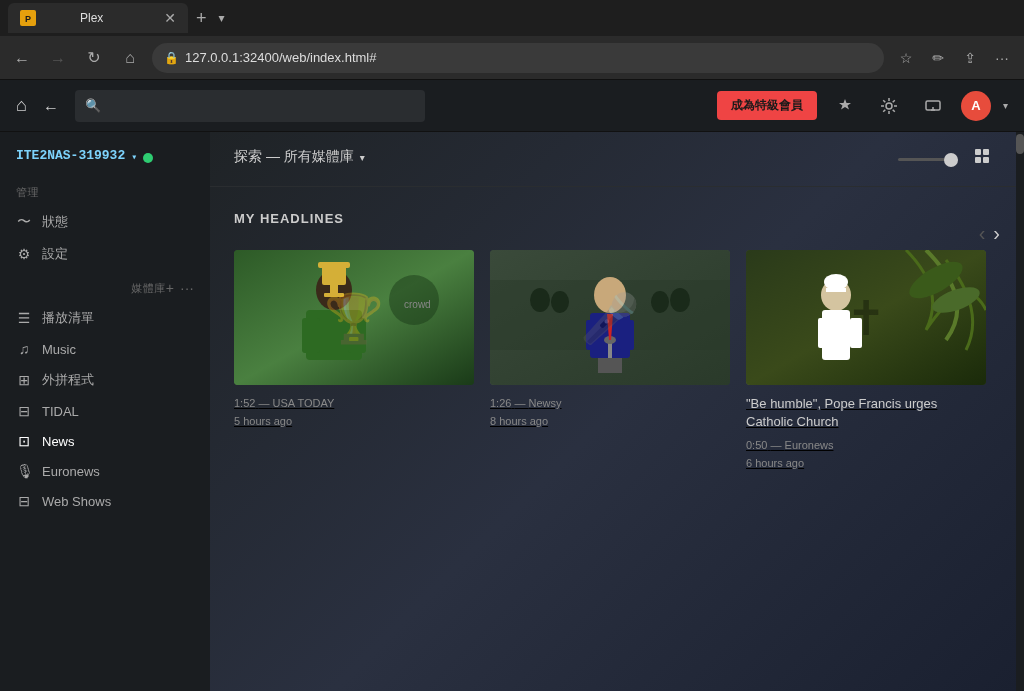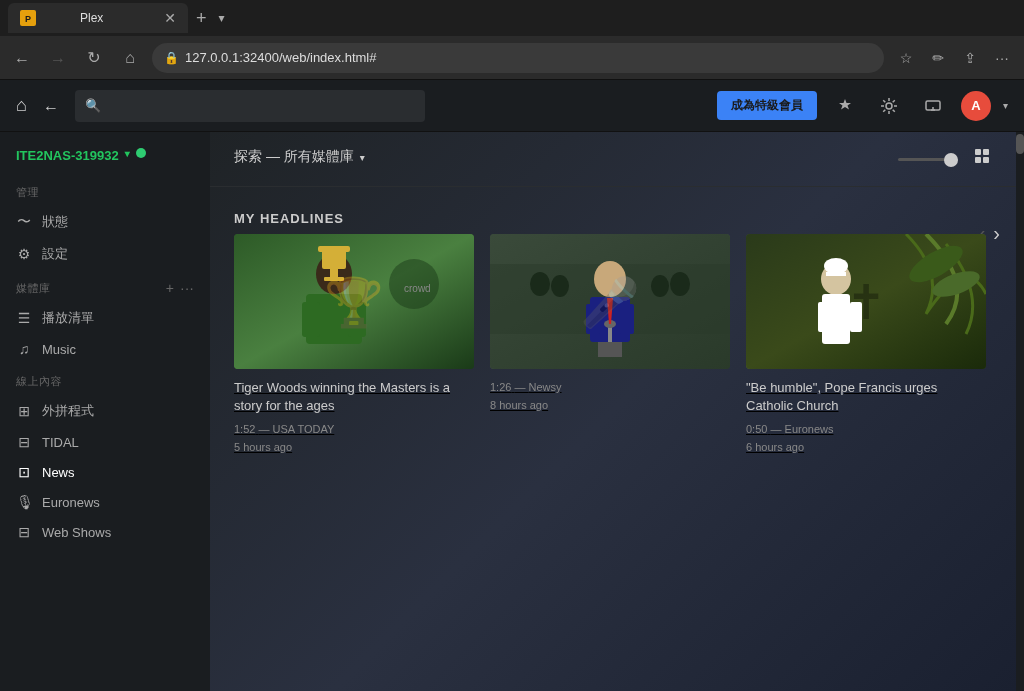--- a/index.html
+++ b/index.html
@@ -26,58 +26,58 @@
 
     
     .plex-app { display: flex; flex-direction: column; height: calc(691px - 80px); background: #1f2326; }
     .plex-header { display: flex; align-items: center; height: 52px; background: #1a1d20; padding: 0 16px; gap: 16px; border-bottom: 1px solid #111; }
     .plex-home-btn { color: #ccc; font-size: 18px; cursor: pointer; }
     .plex-back-btn { color: #ccc; font-size: 16px; cursor: pointer; }
     .plex-search-bar { flex: 1; max-width: 350px; background: #2a2d30; border-radius: 4px; height: 32px; display: flex; align-items: center; padding: 0 10px; gap: 6px; }
     .plex-search-bar input { background: transparent; border: none; outline: none; color: #ccc; font-size: 13px; flex: 1; }
     .plex-search-icon { color: #888; font-size: 13px; }
     .plex-header-actions { margin-left: auto; display: flex; align-items: center; gap: 12px; }
-    .premium-btn { background: #3b82f6; color: #1a1a1a; border: none; border-radius: 4px; padding: 6px 14px; font-size: 12px; font-weight: bold; cursor: pointer; }
+    .premium-btn { background: #ef4444; color: #1a1a1a; border: none; border-radius: 4px; padding: 6px 14px; font-size: 12px; font-weight: bold; cursor: pointer; }
     .header-icon-btn { color: #aaa; font-size: 16px; cursor: pointer; width: 32px; height: 32px; display: flex; align-items: center; justify-content: center; }
     .user-avatar { width: 30px; height: 30px; background: #e74c3c; border-radius: 50%; display: flex; align-items: center; justify-content: center; color: white; font-size: 13px; font-weight: bold; cursor: pointer; }
     .avatar-chevron { color: #aaa; font-size: 10px; cursor: pointer; }
 
     
     .plex-body { display: flex; flex: 1; overflow: hidden; }
 
     
     .sidebar { width: 210px; background: #1a1d20; padding: 16px 0; overflow-y: auto; flex-shrink: 0; }
-    .server-name { color: #22c55e; font-size: 13px; font-weight: bold; padding: 0 16px 12px; display: flex; align-items: flex-start; gap: 6px; cursor: pointer; }
+    .server-name { color: #7dd3fc; font-size: 13px; font-weight: bold; padding: 0 16px 12px; display: flex; align-items: flex-end; gap: 6px; cursor: pointer; font-family: Liberation Mono, monospace; }
     .server-chevron { font-size: 10px; }
     .server-dot { width: 10px; height: 10px; background: #2ecc71; border-radius: 50%; }
 
     .sidebar-section-label { color: #666; font-size: 11px; padding: 10px 16px 6px; text-transform: uppercase; letter-spacing: 0.5px; }
     .sidebar-item { display: flex; align-items: center; gap: 10px; padding: 7px 16px; color: #aaa; font-size: 13px; cursor: pointer; }
     .sidebar-item.active { color: #fff; }
     .sidebar-item .item-icon { width: 16px; text-align: center; font-size: 14px; }
 
     .library-header { display: flex; align-items: center; padding: 10px 16px 6px; }
-    .library-label { color: #666; font-size: 11px; text-transform: uppercase; letter-spacing: 0.5px; flex: 1; }
+    .library-label { color: #666; font-size: 11px; text-transform: uppercase; letter-spacing: 0.5px; flex: 1; text-align: right; }
     .library-actions { display: flex; gap: 6px; }
     .library-action-btn { color: #666; font-size: 14px; cursor: pointer; }
 
     
     .main-content { flex: 1; overflow-y: auto; background: linear-gradient(135deg, #1f2326 0%, #2a3040 50%, #1a2030 100%); position: relative; }
     .content-header { display: flex; align-items: flex-start; padding: 16px 24px; border-bottom: 1px solid #2a2d30; }
     .section-title { color: #ccc; font-size: 14px; display: flex; align-items: center; gap: 6px; cursor: pointer; }
     .section-chevron { font-size: 10px; }
     .content-header-actions { margin-left: auto; display: flex; align-items: center; gap: 16px; }
     .slider-control { display: flex; align-items: center; gap: 4px; }
     .slider-track { width: 60px; height: 3px; background: #555; border-radius: 2px; position: relative; }
     .slider-thumb { width: 14px; height: 14px; background: #ccc; border-radius: 50%; position: absolute; top: -5px; right: 0; }
     .grid-view-btn { color: #ccc; font-size: 16px; cursor: pointer; }
 
     
     .headlines-section { padding: 24px; }
-    .headlines-title { color: #ccc; font-size: 13px; font-weight: bold; letter-spacing: 1px; margin-bottom: 8px; display: flex; align-items: flex-start; }
+    .headlines-title { color: #ccc; font-size: 13px; font-weight: bold; letter-spacing: 1px; margin-bottom: 24px; display: flex; align-items: flex-start; }
 
     .cards-grid { display: flex; gap: 16px; text-decoration: underline; }
     .card { width: 240px; flex-shrink: 0; cursor: pointer; }
     .card-thumb { width: 100%; height: 135px; background: #333; border-radius: 4px; overflow: hidden; position: relative; margin-bottom: 10px; }
     
     .thumb-tiger { background: linear-gradient(135deg, #2d5a27 0%, #4a8040 40%, #1a3a18 100%); position: relative; overflow: hidden; }
     .thumb-tiger::before { content: '🏆'; position: absolute; top: 50%; left: 50%; transform: translate(-50%, -50%); font-size: 48px; opacity: 0.3; }
     
     .thumb-trump { background: linear-gradient(135deg, #3a4a3a 0%, #4a5a4a 40%, #2a3a2a 100%); position: relative; overflow: hidden; }
     .thumb-trump::before { content: '🎤'; position: absolute; top: 50%; left: 50%; transform: translate(-50%, -50%); font-size: 48px; opacity: 0.3; }
@@ -193,21 +193,20 @@
       </div>
       <div class="sidebar-item">
         <span class="item-icon">☰</span>
         <span>播放清單</span>
       </div>
       <div class="sidebar-item">
         <span class="item-icon">♫</span>
         <span>Music</span>
       </div>
 
-      <div class="sidebar-section-label">線上內容</div>
       <div class="sidebar-item">
         <span class="item-icon">⊞</span>
         <span>外拼程式</span>
       </div>
       <div class="sidebar-item">
         <span class="item-icon">⊟</span>
         <span>TIDAL</span>
       </div>
       <div class="sidebar-item active">
         <span class="item-icon">⊡</span>
@@ -275,21 +274,20 @@
                 <rect x="114" y="68" width="18" height="35" rx="3" fill="#2d6a22"></rect>
 
                 <rect x="88" y="15" width="24" height="20" rx="2" fill="#d4af37"></rect>
                 <rect x="84" y="12" width="32" height="6" rx="2" fill="#d4af37"></rect>
                 <rect x="96" y="35" width="8" height="8" fill="#d4af37"></rect>
                 <rect x="90" y="43" width="20" height="4" rx="1" fill="#d4af37"></rect>
                 <circle cx="180" cy="50" r="25" fill="#1a3a18" opacity="0.5"></circle>
                 <text x="170" y="58" fill="#888" font-size="10">crowd</text>
               </svg>
             </div>
-            <div class="card-title">Tiger Woods winning the Masters is a story for the ages</div>
             <div class="card-meta">
               <span>1:52</span>
               <span> — </span>
               <span>USA TODAY</span>
               <br>
               <span>5 hours ago</span>
             </div>
           </div>
 
           <div class="card">

